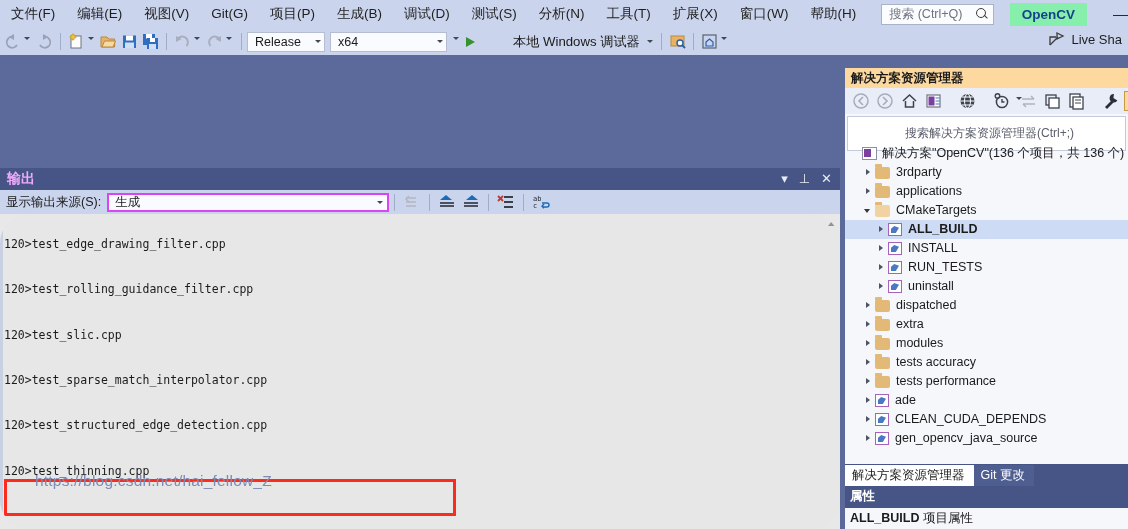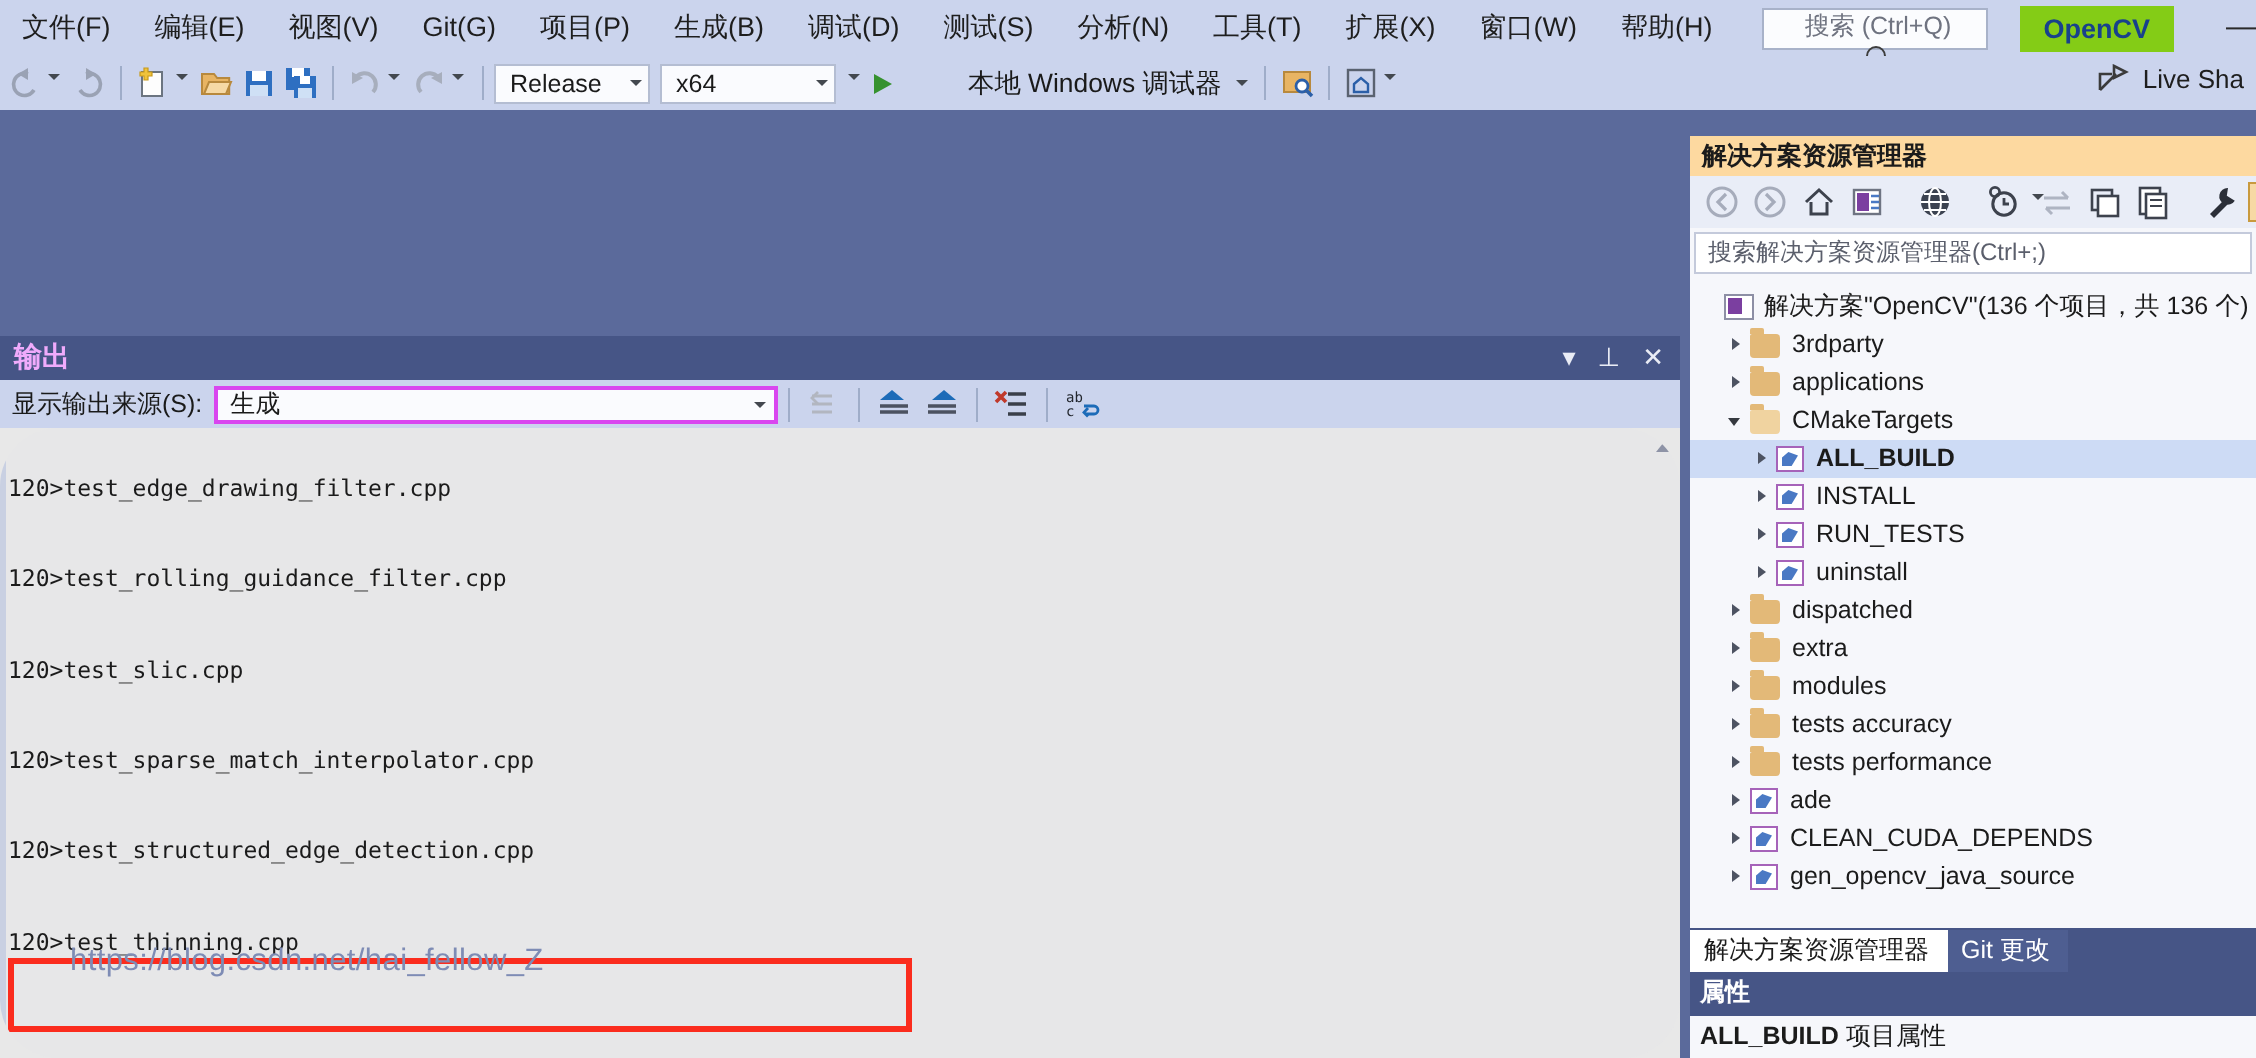--- a/index.html
+++ b/index.html
@@ -17,35 +17,34 @@
     background: #cbd4ed; display: flex; align-items: center;
   }
   .menu-item {
     font-size: 13.5px; color: #1e1e1e; padding: 4px 11px; white-space: nowrap;
     line-height: 18px;
   }
   .search-box {
     margin-left: 14px; width: 215px; height: 21px; background: #fbfcfe;
     border: 1px solid #a8b2c9; display: flex; align-items: center;
     padding: 0 4px 0 7px;
-    flex-direction: column;
   }
   .search-box .ph { font-size: 12.5px; color: #6f7380; flex: 1; }
   .search-ico { width: 14px; height: 14px; position: relative; }
   .search-ico::before {
     content: ""; position: absolute; left: 1px; top: 1px;
     width: 8px; height: 8px; border: 1.4px solid #3d3d3d; border-radius: 50%;
   }
   .search-ico::after {
     content: ""; position: absolute; left: 8.5px; top: 9px; width: 5px; height: 1.4px;
     background: #3d3d3d; transform: rotate(45deg);
   }
   .brandtag {
     margin-left: 16px; font-size: 13.5px; font-weight: bold; color: #18418c;
-    background: #84cc16; padding: 4px 12px;
+    background: #86efac; padding: 4px 12px;
   }
   .wbtn {
     margin-left: 26px; color: #2a2a2a; font-size: 15px; width: 24px;
     text-align: center; line-height: 18px;
   }
 
   
   .toolbar {
     position: absolute; left: 0; top: 28px; width: 1128px; height: 27px;
     background: #cbd4ed; display: flex; align-items: center; padding-left: 2px;
@@ -142,22 +141,22 @@
   }
   .sln-title {
     height: 20px; background: #fdd9a0; display: flex; align-items: center; padding-left: 6px;
   }
   .sln-title .t { font-size: 12.5px; color: #1b1b1b; font-weight: bold; }
   .sln-tools {
     height: 26px; background: #e9edf7; display: flex; align-items: center; padding-left: 6px;
   }
   .sicon { width: 21px; height: 20px; margin-right: 3px; position: relative; }
   .sln-search {
-    height: 21px; background: #ffffff; border: 1px solid #c4cadb; margin: 2px 2px 0 2px;
-    display: flex; align-items: center; padding-left: 6px;
+    height: 35px; background: #ffffff; border: 1px solid #c4cadb; margin: 2px 2px 0 2px;
+    display: flex; align-items: center; padding-left: 6px; justify-content: center;
   }
   .sln-search .ph { font-size: 12px; color: #5b5f6c; }
   .tree { position: absolute; left: 0; top: 76px; width: 283px; height: 320px; overflow: hidden; }
   .trow {
     height: 19px; display: flex; align-items: center; font-size: 12.5px;
     color: #1b1b1b; white-space: nowrap; padding-left: 4px;
   }
   .trow.sel { background: #cddbf5; }
   .trow.sel .tlabel { font-weight: bold; }
   .arrow { width: 13px; height: 13px; position: relative; flex: none; }
@@ -315,21 +314,21 @@
           <path d="M16 4 L16 10 L10.5 7 Z" fill="#a7aebd"></path>
         </svg>
     </div>
     <div class="caret"></div>
     <div class="sep"></div>
 
     <div class="combo" style="width:78px">
       <span class="lbl">Release</span>
       <span class="cdn"></span>
     </div>
-    <div class="combo" style="width:88px">
+    <div class="combo" style="width:117px">
       <span class="lbl">x64</span>
       <span class="cdn"></span>
     </div>
     <div class="caret"></div>
 
     <div class="run-item">
       <span class="play"></span>
       <span class="txt">本地 Windows 调试器</span>
       <span class="cdn" style="margin-left:7px;border-left:3.2px solid transparent;border-right:3.2px solid transparent;border-top:3.6px solid #43484f;"></span>
     </div>

